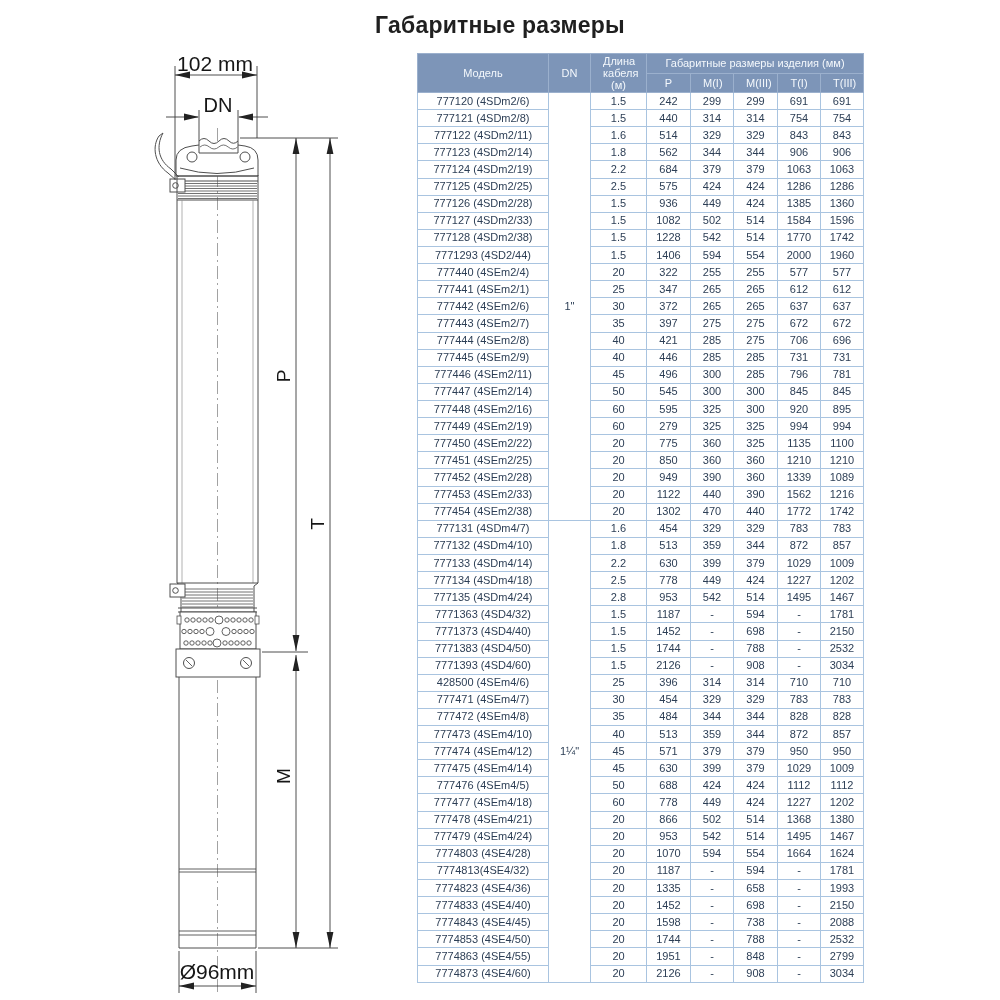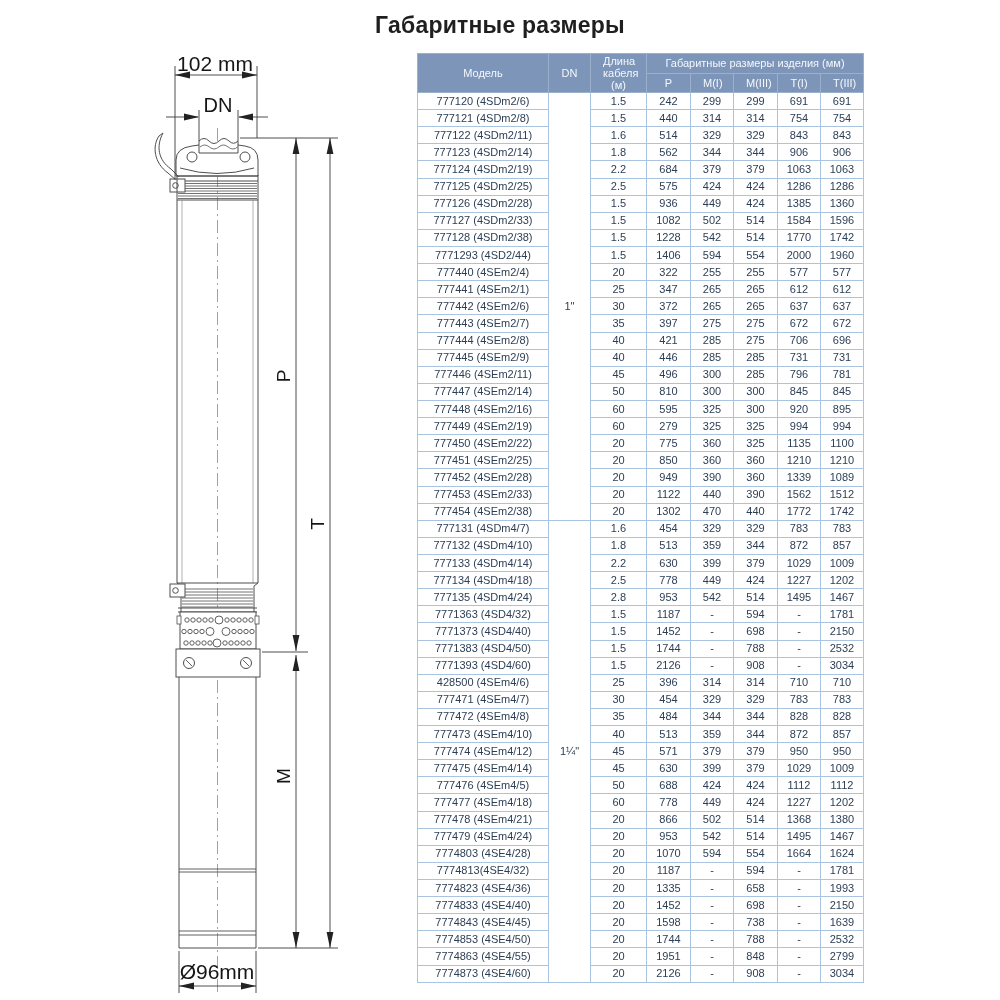--- a/index.html
+++ b/index.html
@@ -349,21 +349,21 @@
             <td>45</td>
             <td>496</td>
             <td>300</td>
             <td>285</td>
             <td>796</td>
             <td>781</td>
           </tr>
           <tr>
             <td>777447 (4SEm2/14)</td>
             <td>50</td>
-            <td>810</td>
+            <td>545</td>
             <td>300</td>
             <td>300</td>
             <td>845</td>
             <td>845</td>
           </tr>
           <tr>
             <td>777448 (4SEm2/16)</td>
             <td>60</td>
             <td>595</td>
             <td>325</td>
@@ -407,21 +407,21 @@
             <td>1339</td>
             <td>1089</td>
           </tr>
           <tr>
             <td>777453 (4SEm2/33)</td>
             <td>20</td>
             <td>1122</td>
             <td>440</td>
             <td>390</td>
             <td>1562</td>
-            <td>1512</td>
+            <td>1216</td>
           </tr>
           <tr>
             <td>777454 (4SEm2/38)</td>
             <td>20</td>
             <td>1302</td>
             <td>470</td>
             <td>440</td>
             <td>1772</td>
             <td>1742</td>
           </tr>
@@ -633,21 +633,21 @@
             <td>-</td>
             <td>2150</td>
           </tr>
           <tr>
             <td>7774843 (4SE4/45)</td>
             <td>20</td>
             <td>1598</td>
             <td>-</td>
             <td>738</td>
             <td>-</td>
-            <td>1639</td>
+            <td>2088</td>
           </tr>
           <tr>
             <td>7774853 (4SE4/50)</td>
             <td>20</td>
             <td>1744</td>
             <td>-</td>
             <td>788</td>
             <td>-</td>
             <td>2532</td>
           </tr>

